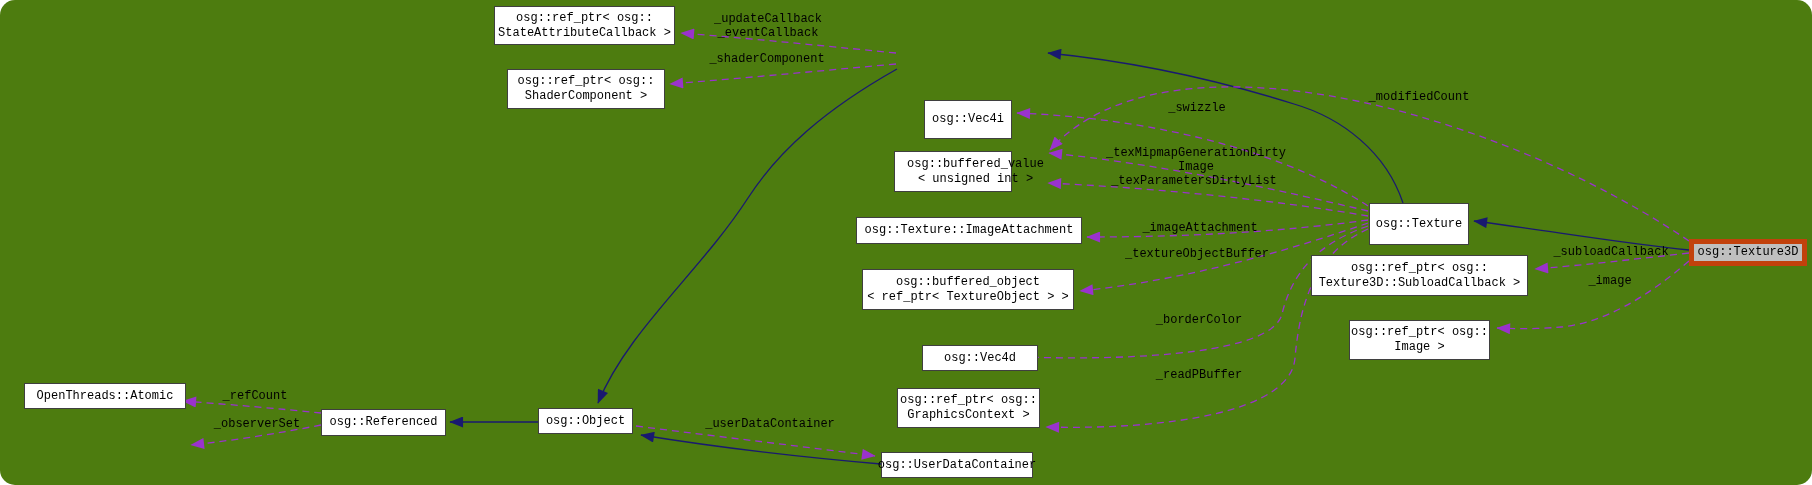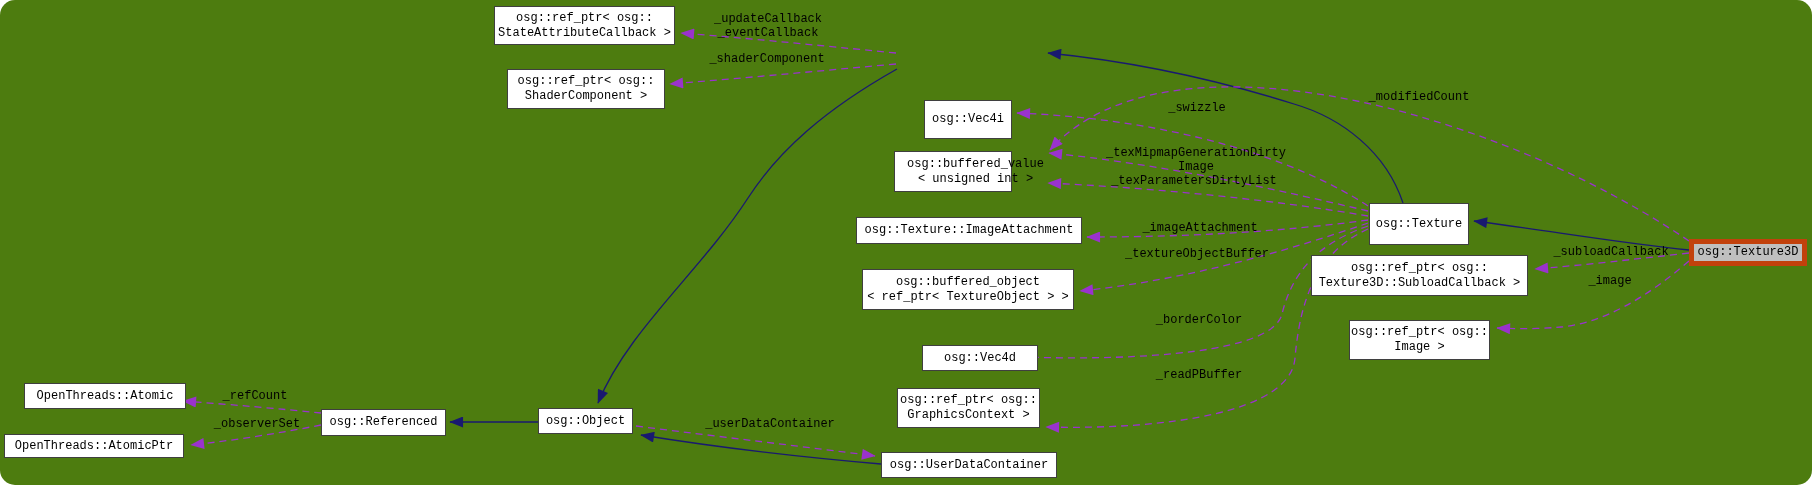--- a/index.html
+++ b/index.html
@@ -67,25 +67,24 @@
 ShaderComponent &gt;</div>
   <div class="node" style="left:924px;top:100px;width:88px;height:39px;">osg::Vec4i</div>
   <div class="node" style="left:894px;top:151px;width:118px;height:41px;padding-left:45px;">osg::buffered_value
 &lt; unsigned int &gt;</div>
   <div class="node" style="left:856px;top:217px;width:226px;height:27px;">osg::Texture::ImageAttachment</div>
   <div class="node" style="left:862px;top:269px;width:212px;height:41px;">osg::buffered_object
 &lt; ref_ptr&lt; TextureObject &gt; &gt;</div>
   <div class="node" style="left:922px;top:345px;width:116px;height:26px;">osg::Vec4d</div>
   <div class="node" style="left:897px;top:388px;width:143px;height:40px;">osg::ref_ptr&lt; osg::
 GraphicsContext &gt;</div>
-  <div class="node" style="left:881px;top:452px;width:176px;height:26px;">osg::UserDataContainer</div>
+  <div class="node" style="left:881px;top:452px;width:152px;height:26px;">osg::UserDataContainer</div>
   <div class="node" style="left:538px;top:408px;width:95px;height:26px;">osg::Object</div>
   <div class="node" style="left:321px;top:409px;width:125px;height:27px;">osg::Referenced</div>
   <div class="node" style="left:14px;top:383px;width:162px;height:26px;margin-left:10px;">OpenThreads::Atomic</div>
-  <div class="node" style="left:4px;top:434px;width:180px;height:24px;">OpenThreads::AtomicPtr</div>
   <div class="node" style="left:1369px;top:203px;width:100px;height:42px;">osg::Texture</div>
   <div class="node" style="left:1311px;top:255px;width:217px;height:41px;">osg::ref_ptr&lt; osg::
 Texture3D::SubloadCallback &gt;</div>
   <div class="node" style="left:1349px;top:320px;width:141px;height:40px;">osg::ref_ptr&lt; osg::
 Image &gt;</div>
   <div class="node hl" style="left:1689px;top:239px;width:118px;height:27px;">osg::Texture3D</div>
 
   <div class="elabel" style="left:706px;top:12px;width:124px;">_updateCallback
 _eventCallback</div>
   <div class="elabel" style="left:701px;top:52px;width:132px;">_shaderComponent</div>

